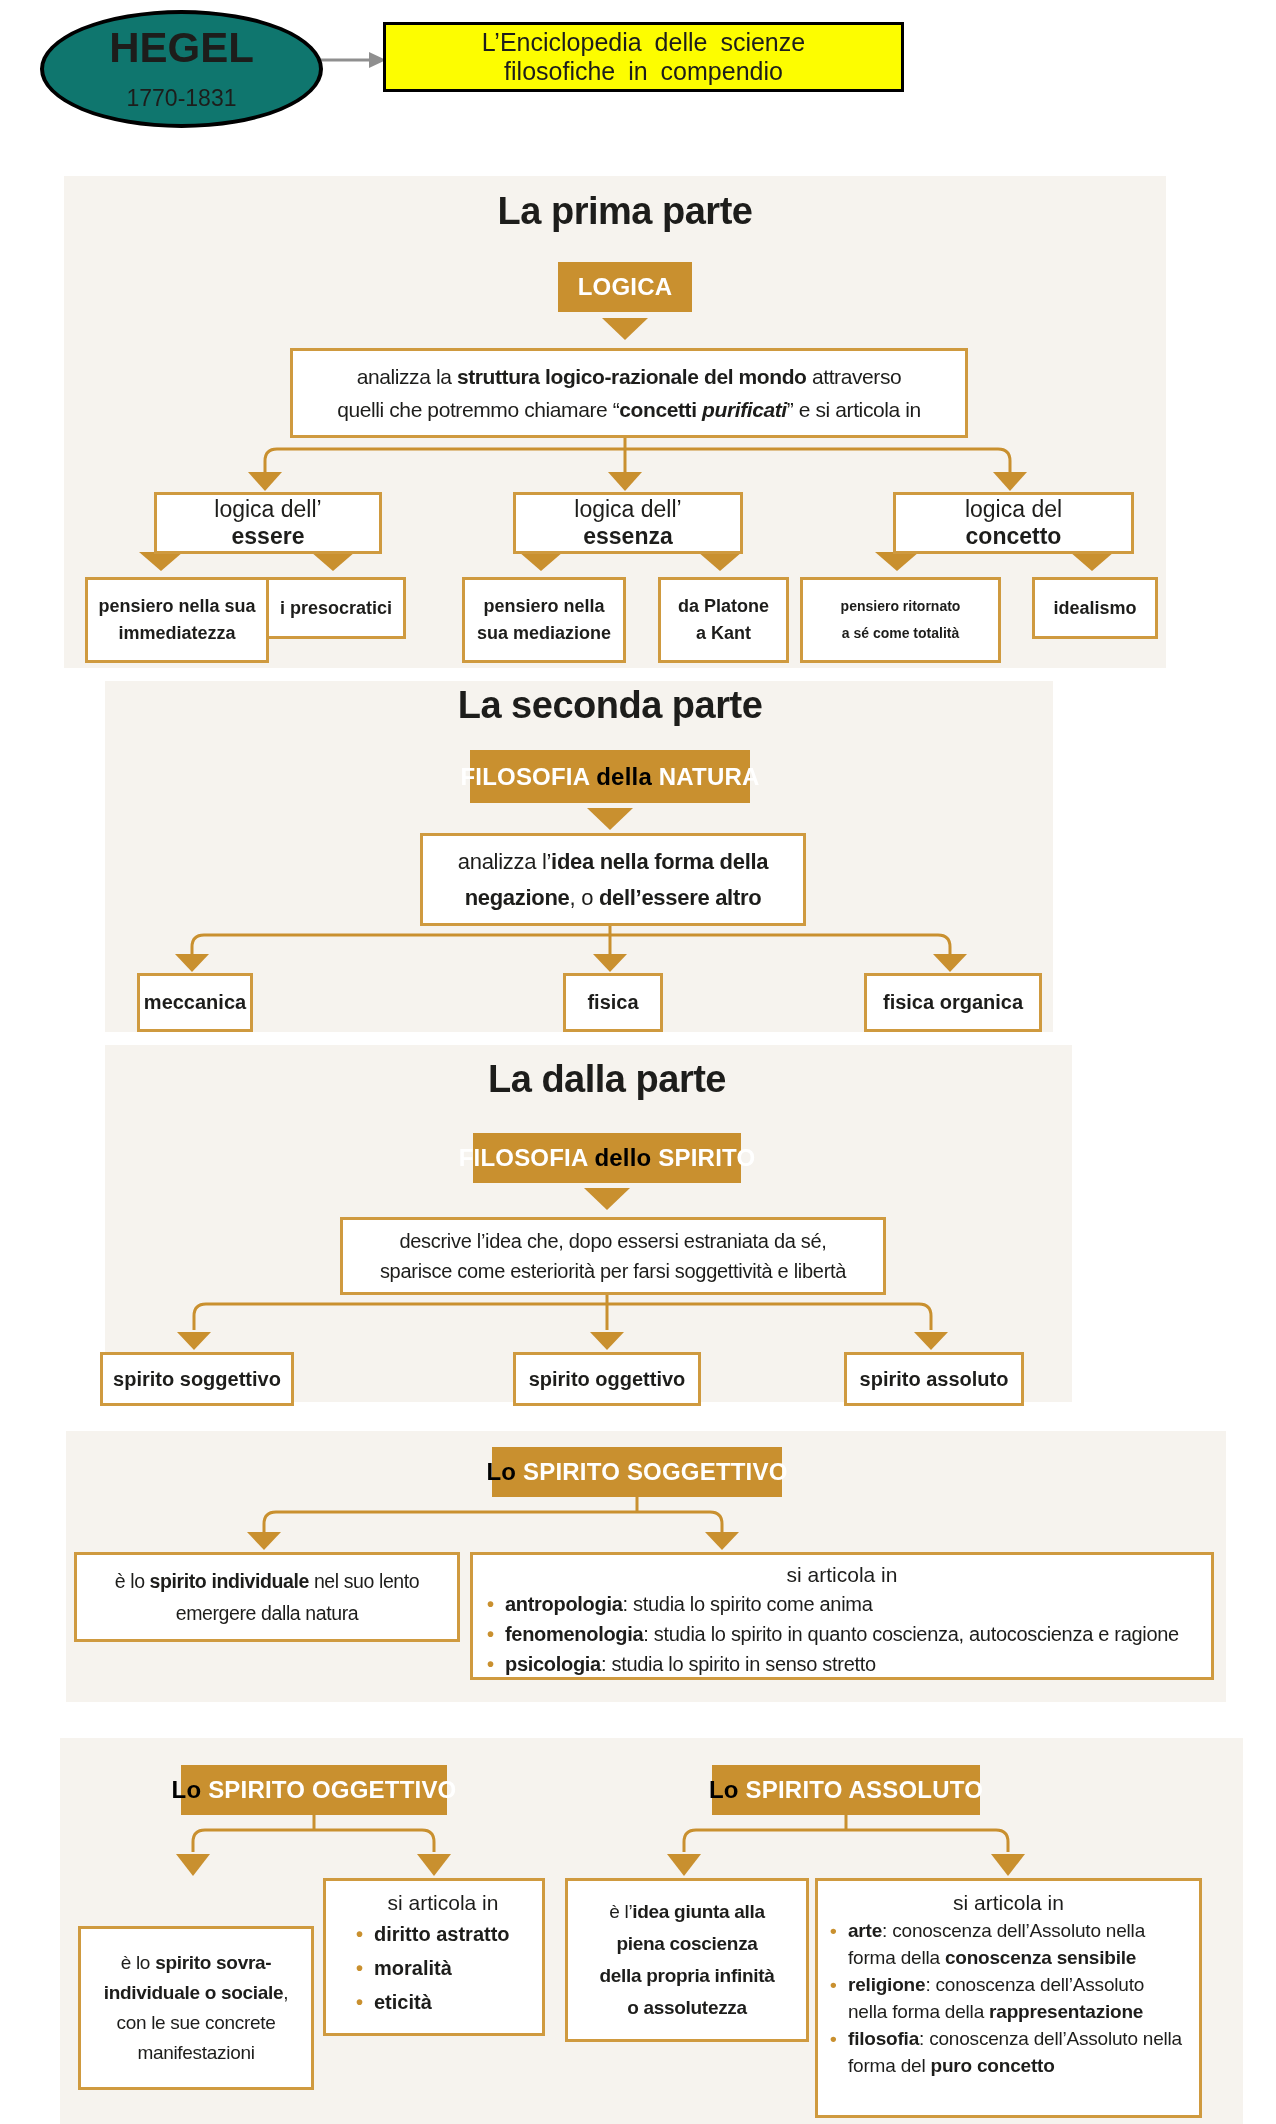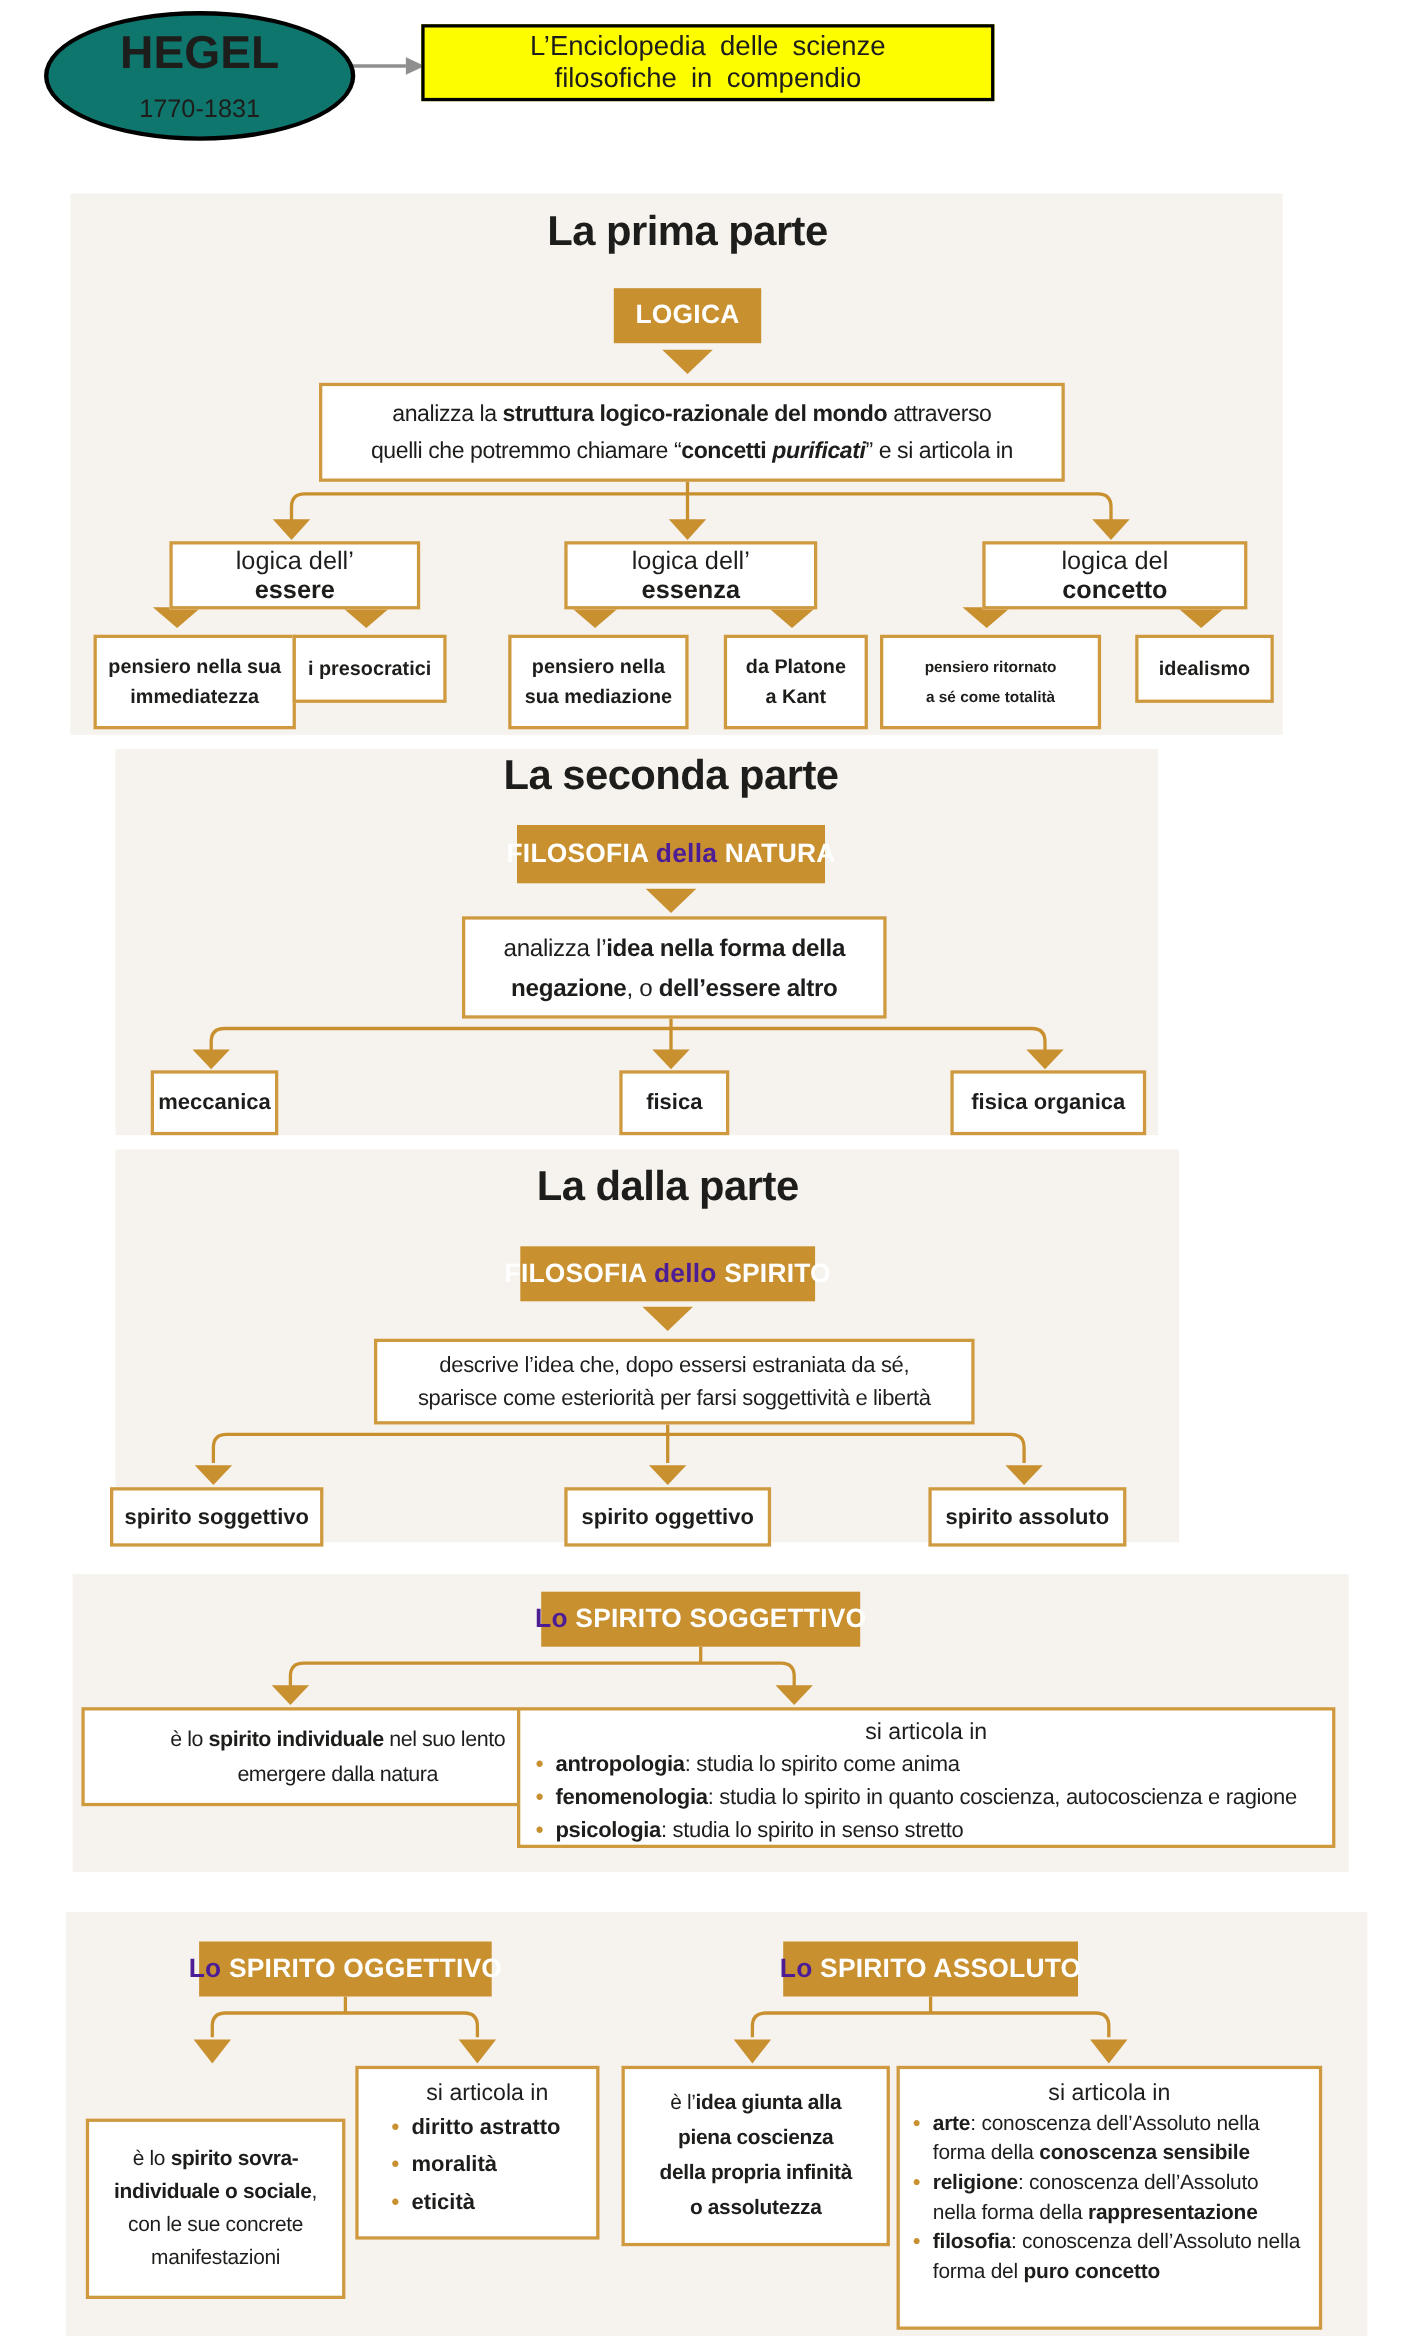--- a/index.html
+++ b/index.html
@@ -29,21 +29,21 @@
     position:absolute;z-index:2;
     background:#ffffff;border:3px solid #cf9a3f;
     display:flex;flex-direction:column;align-items:center;justify-content:center;
     text-align:center;color:#1d1d1b;
   }
   .wbox-left{align-items:stretch;justify-content:flex-start;text-align:center;}
   .tline{white-space:pre-wrap;}
   .fb{font-weight:700;}
   .fi{font-style:italic;}
   .fw{color:#ffffff;}
-  .fk{color:#4c1d95;}
+  .fk{color:#000000;}
   .ellipse{
     position:absolute;left:40px;top:10px;width:275px;height:110px;
     background:#0f766e;border:4px solid #000;border-radius:50%;
     display:flex;flex-direction:column;align-items:center;justify-content:center;
     z-index:2;
     gap:16px;
   }
   .hegel-name{font-weight:700;font-size:42px;line-height:1.05;}
   .hegel-years{font-size:23px;line-height:1.1;}
   .workbox{
@@ -213,21 +213,21 @@
     <div class="tline"><span class="fb">spirito soggettivo</span></div>
   </div>
 <div class="wbox node" style="left:513px;top:1352px;width:182px;height:48px;font-size:20px;">
     <div class="tline"><span class="fb">spirito oggettivo</span></div>
   </div>
 <div class="wbox node" style="left:844px;top:1352px;width:174px;height:48px;font-size:20px;">
     <div class="tline"><span class="fb">spirito assoluto</span></div>
   </div>
 
 <div class="gold-box node" style="left:492px;top:1447px;width:290px;height:50px;"><span class="fk">Lo </span><span class="fw">SPIRITO SOGGETTIVO</span></div>
-<div class="wbox node" style="left:74px;top:1552px;width:380px;height:84px;font-size:19.5px;line-height:32px;letter-spacing:-0.4px;padding-left:40px;">
+<div class="wbox node" style="left:74px;top:1552px;width:380px;height:84px;font-size:19.5px;line-height:32px;letter-spacing:-0.4px;">
     <div class="tline"><span>è lo </span><span class="fb">spirito individuale</span><span> nel suo lento</span></div>
     <div class="tline"><span>emergere dalla natura</span></div>
   </div>
 <div class="wbox wbox-left node" style="left:470px;top:1552px;width:744px;height:128px;padding:8px 14px;box-sizing:border-box;">
   <div class="art-title">si articola in</div>
   <div style="font-size:20px;letter-spacing:-0.3px;line-height:30px;">
       <div class="brow">
         <span class="dot">•</span>
         <span class="btxt"><span class="fb">antropologia</span><span>: studia lo spirito come anima</span></span>
       </div>

